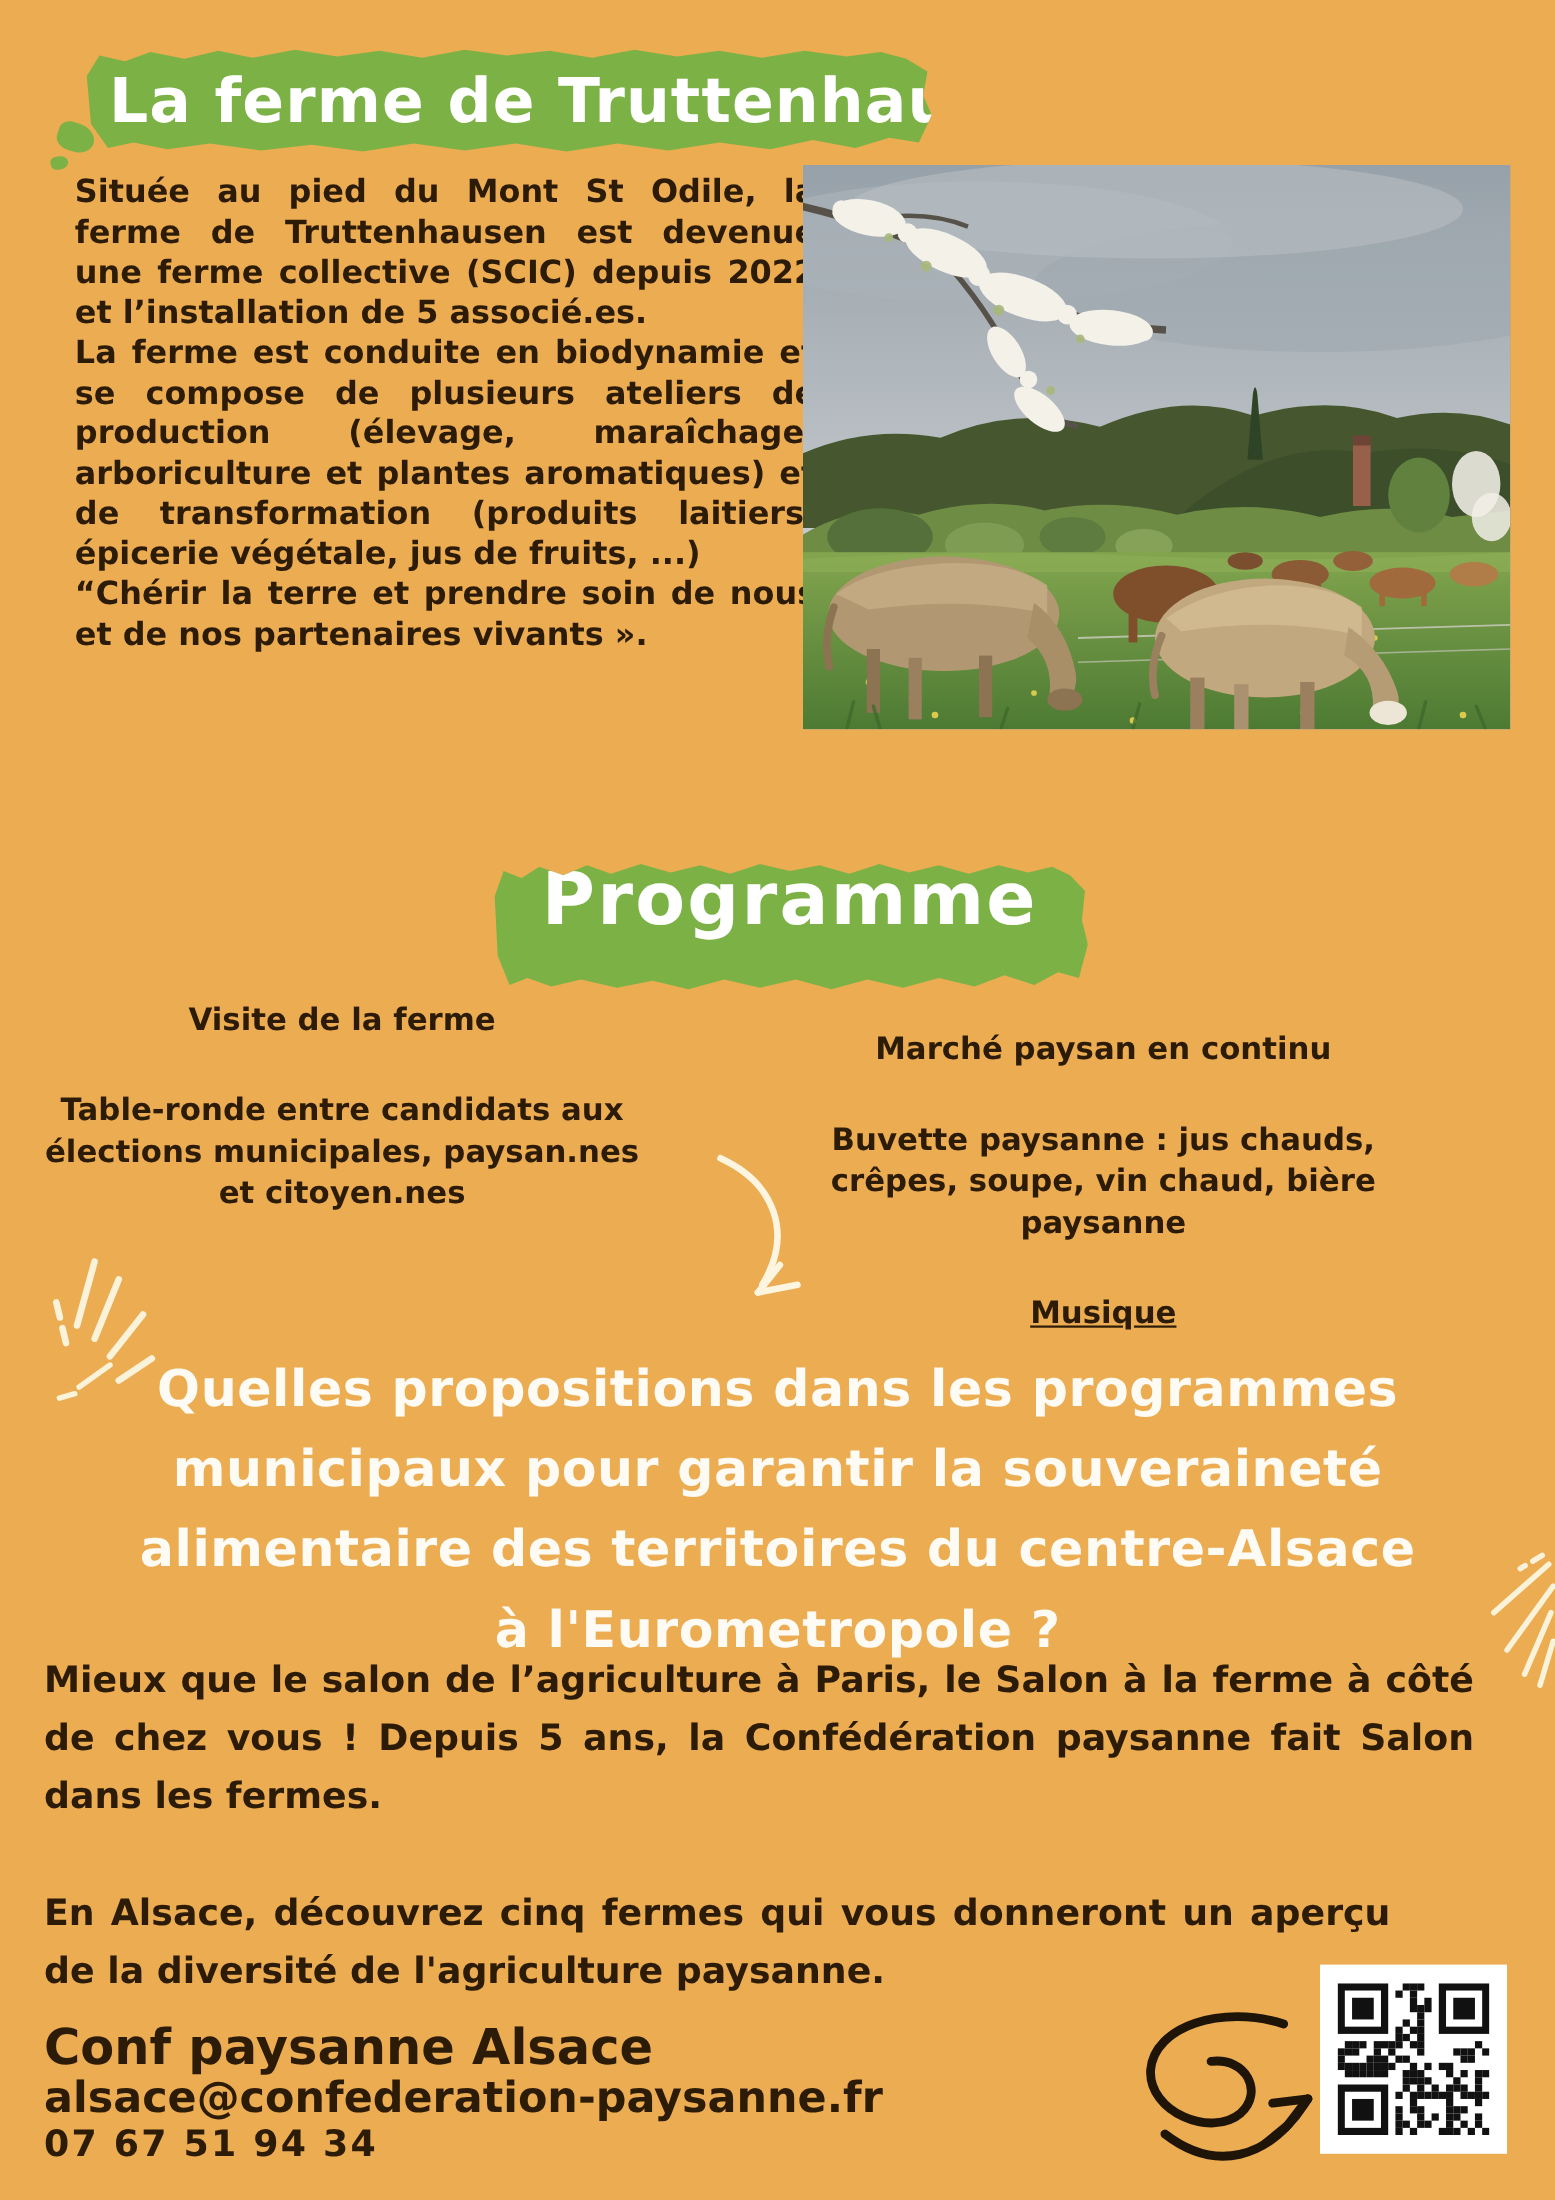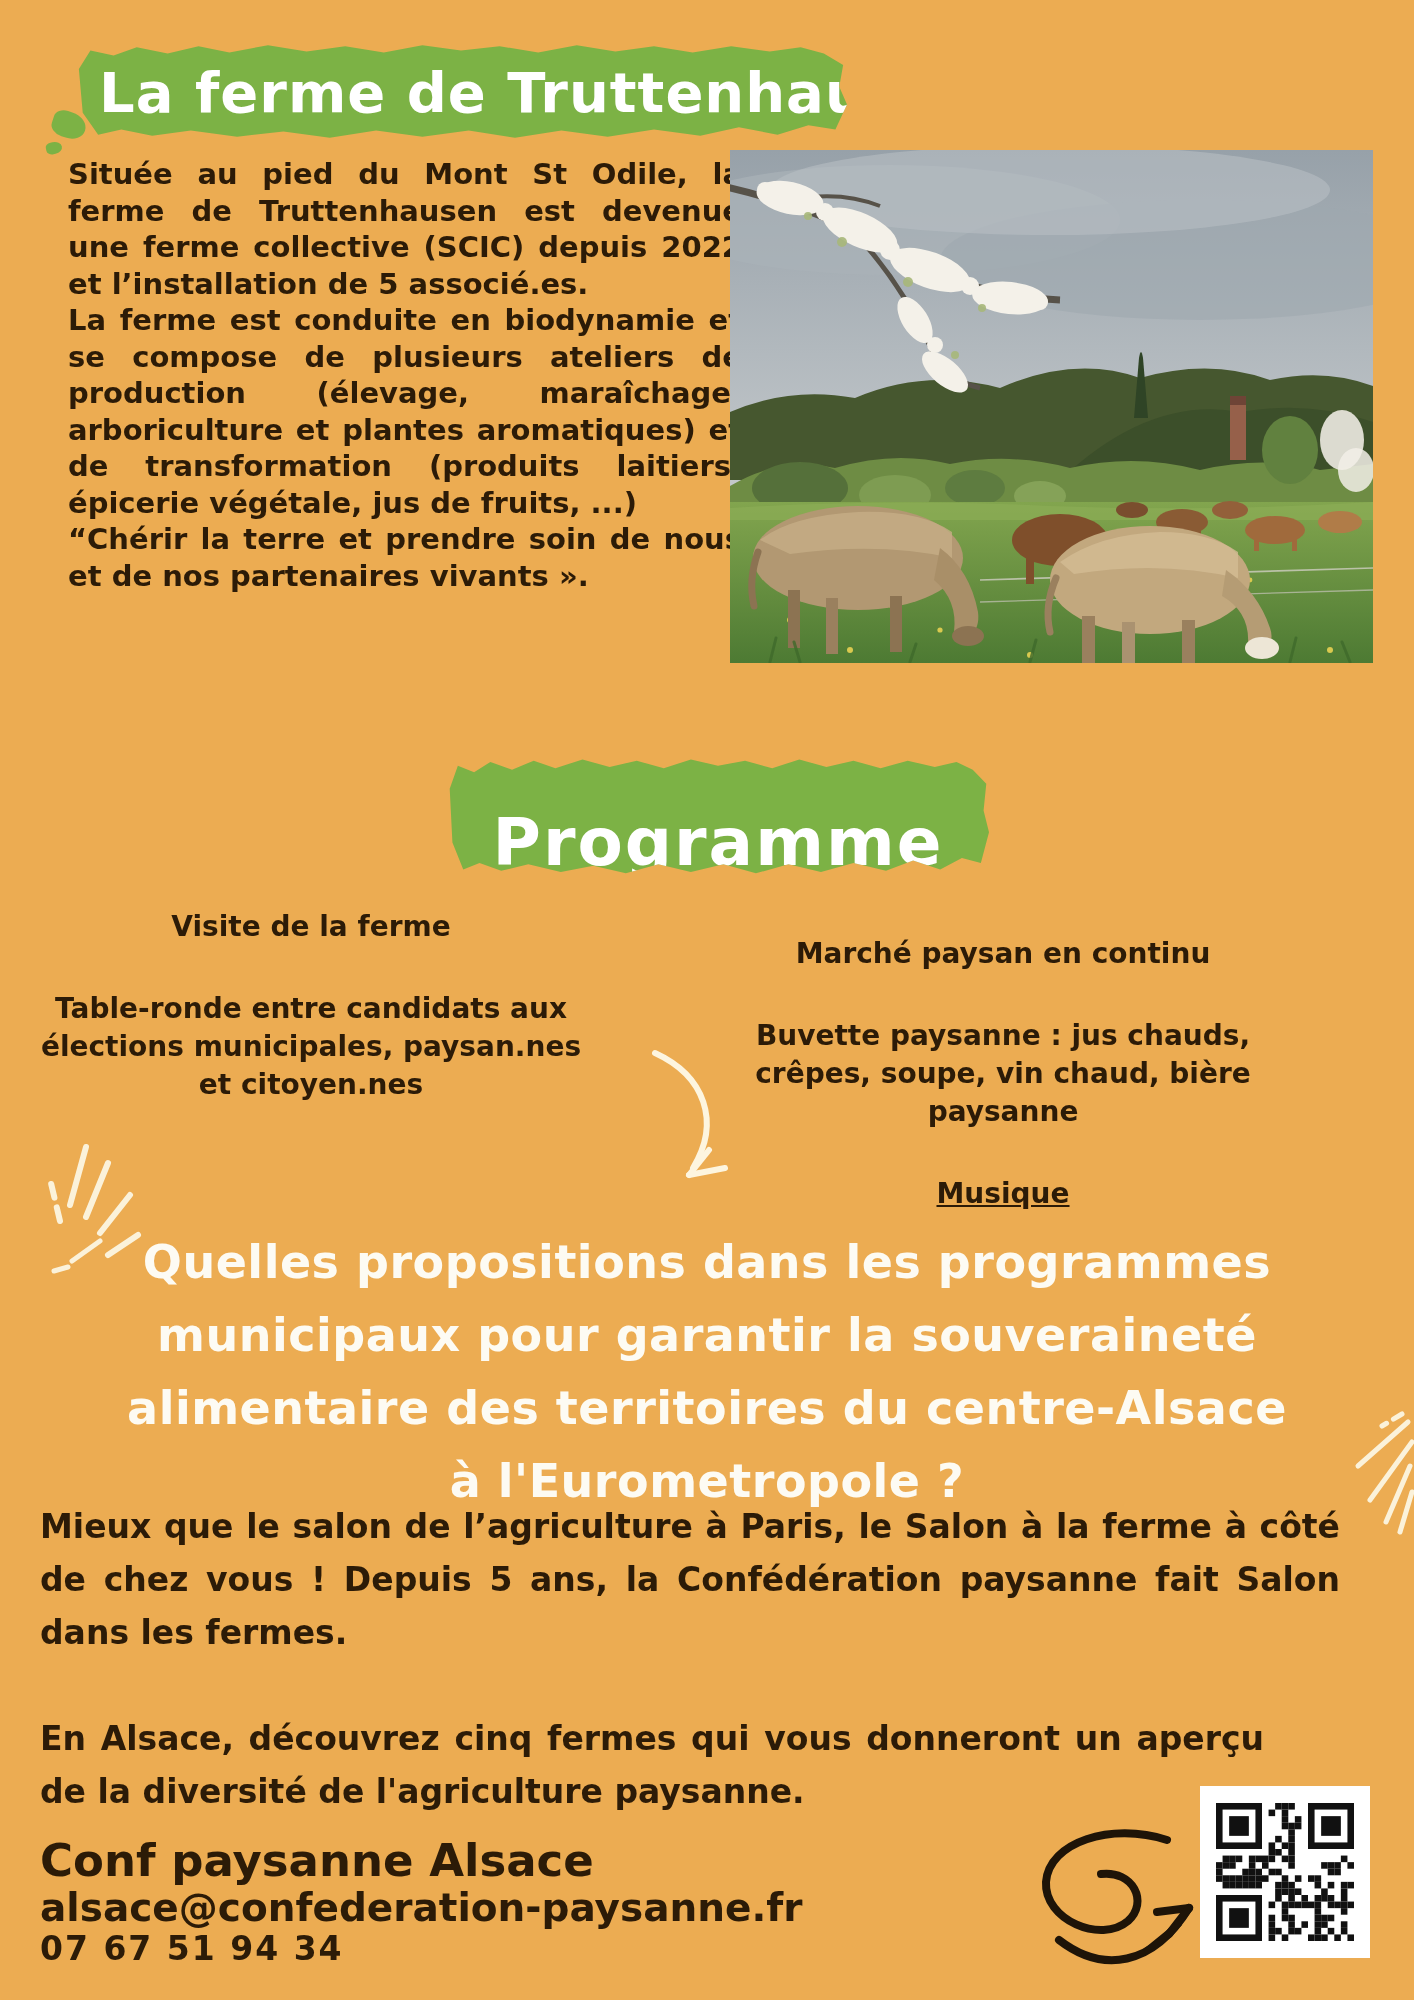--- a/index.html
+++ b/index.html
@@ -32,22 +32,22 @@
   }
   .intro p{margin:0;}
 
   .photo{
     position:absolute; left:730px; top:150px; width:643px; height:513px;
     overflow:hidden; background:#8fa0a8;
   }
   .photo svg{display:block; width:100%; height:100%;}
 
   .prog-banner{
-    position:absolute; left:447px; top:753px; width:542px; height:128px;
-    display:flex; align-items:flex-end; justify-content:center;
+    position:absolute; left:447px; top:779px; width:542px; height:128px;
+    display:flex; align-items:flex-start; justify-content:center;
   }
   .prog-banner .t{color:#FFFFFF; font-weight:bold; font-size:66px; letter-spacing:2px;}
 
   .col{position:absolute; text-align:center; font-size:28px; font-weight:bold; line-height:38px;}
   .col.left{left:30px;  top:908px; width:562px;}
   .col.right{left:742px; top:935px; width:522px;}
   .col .item{margin:0 0 44px 0;}
   .col .item.music{margin-top:38px;text-decoration:underline;}
 
   .deco{position:absolute;}

